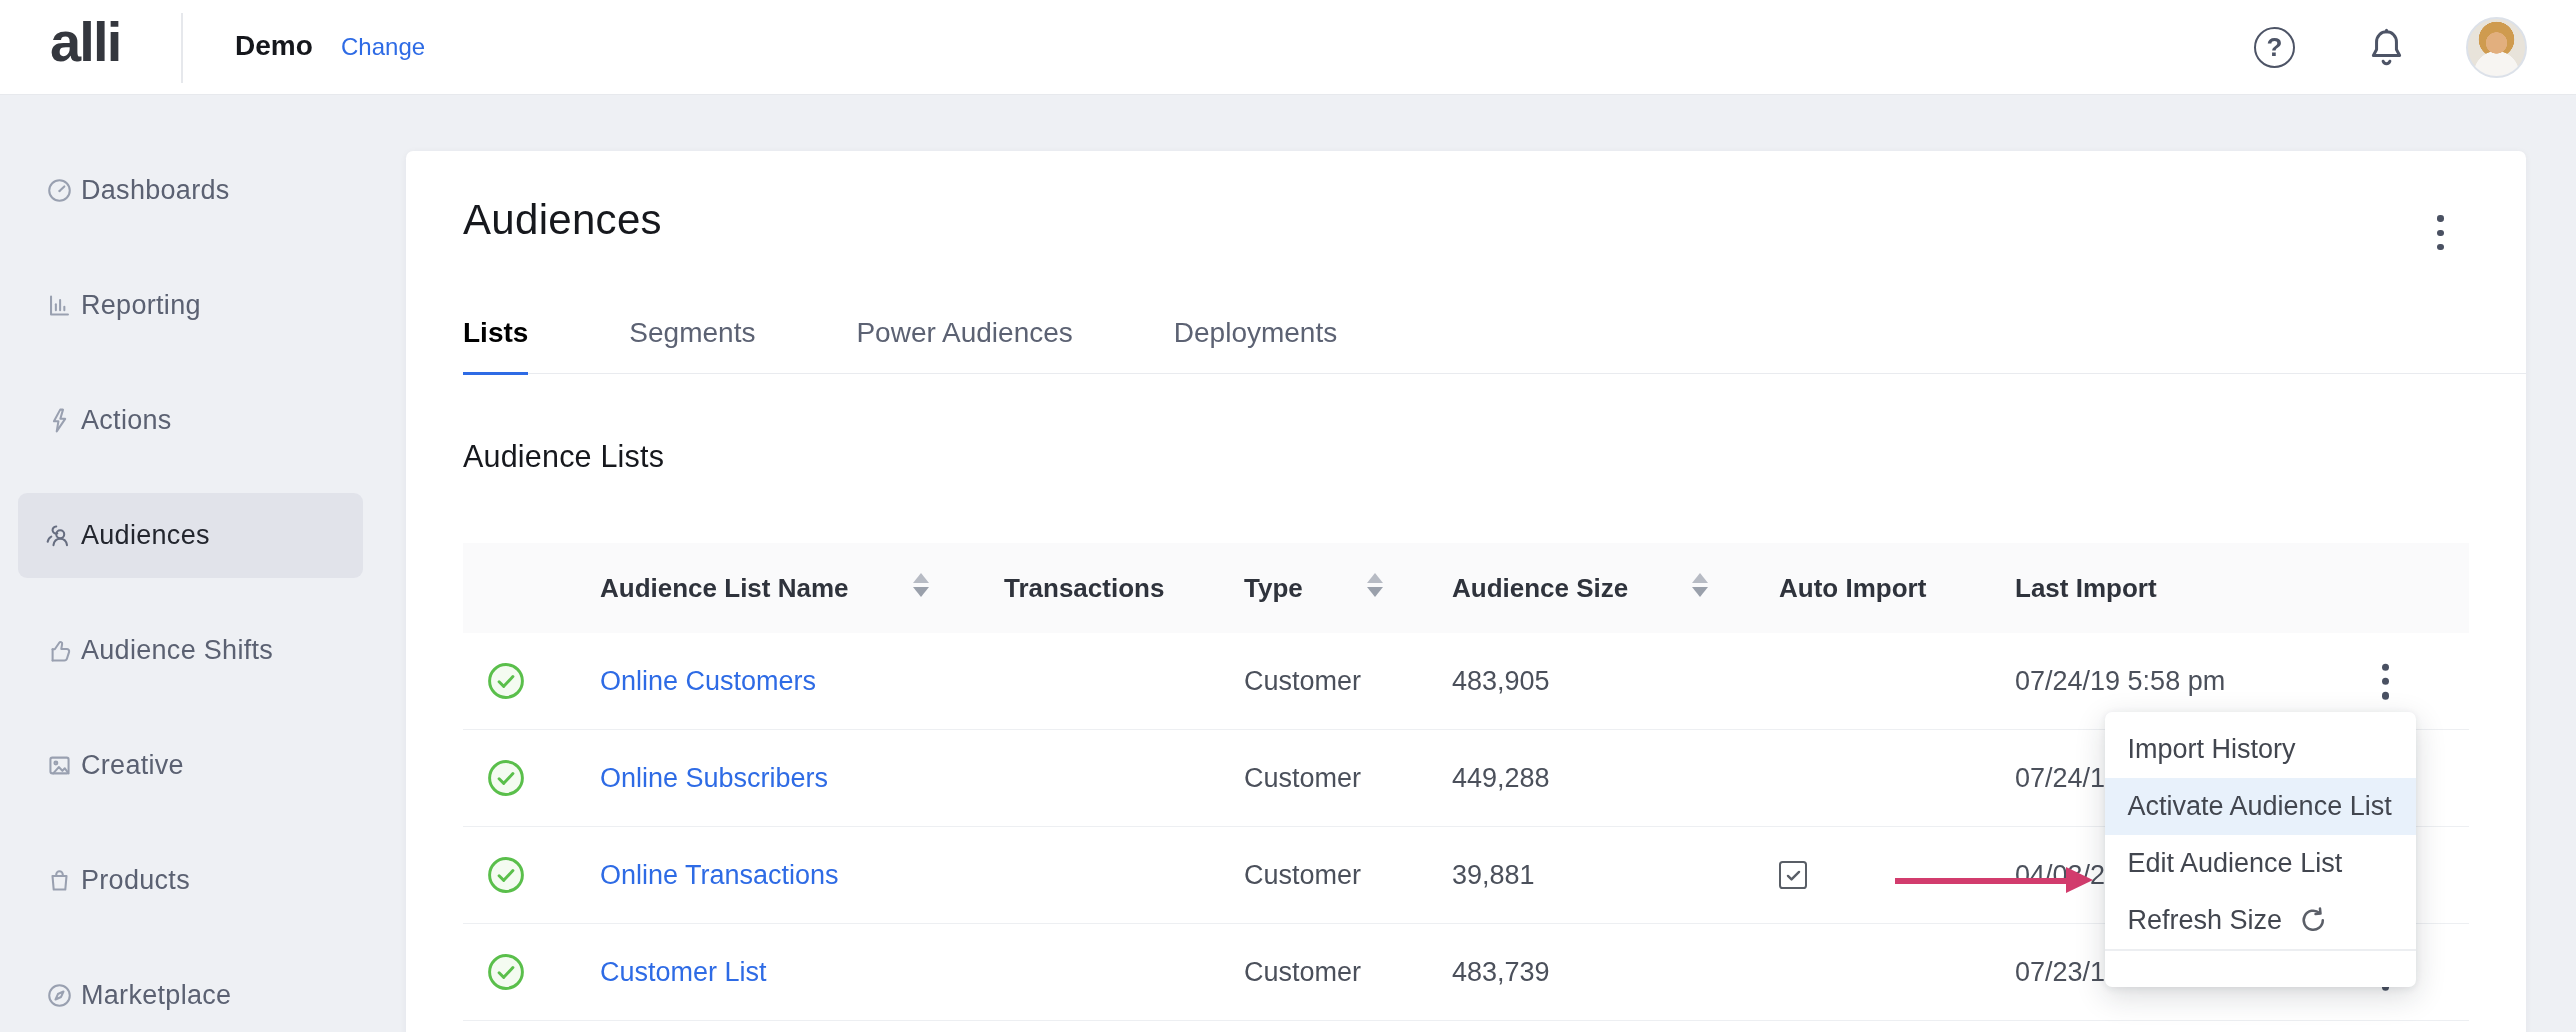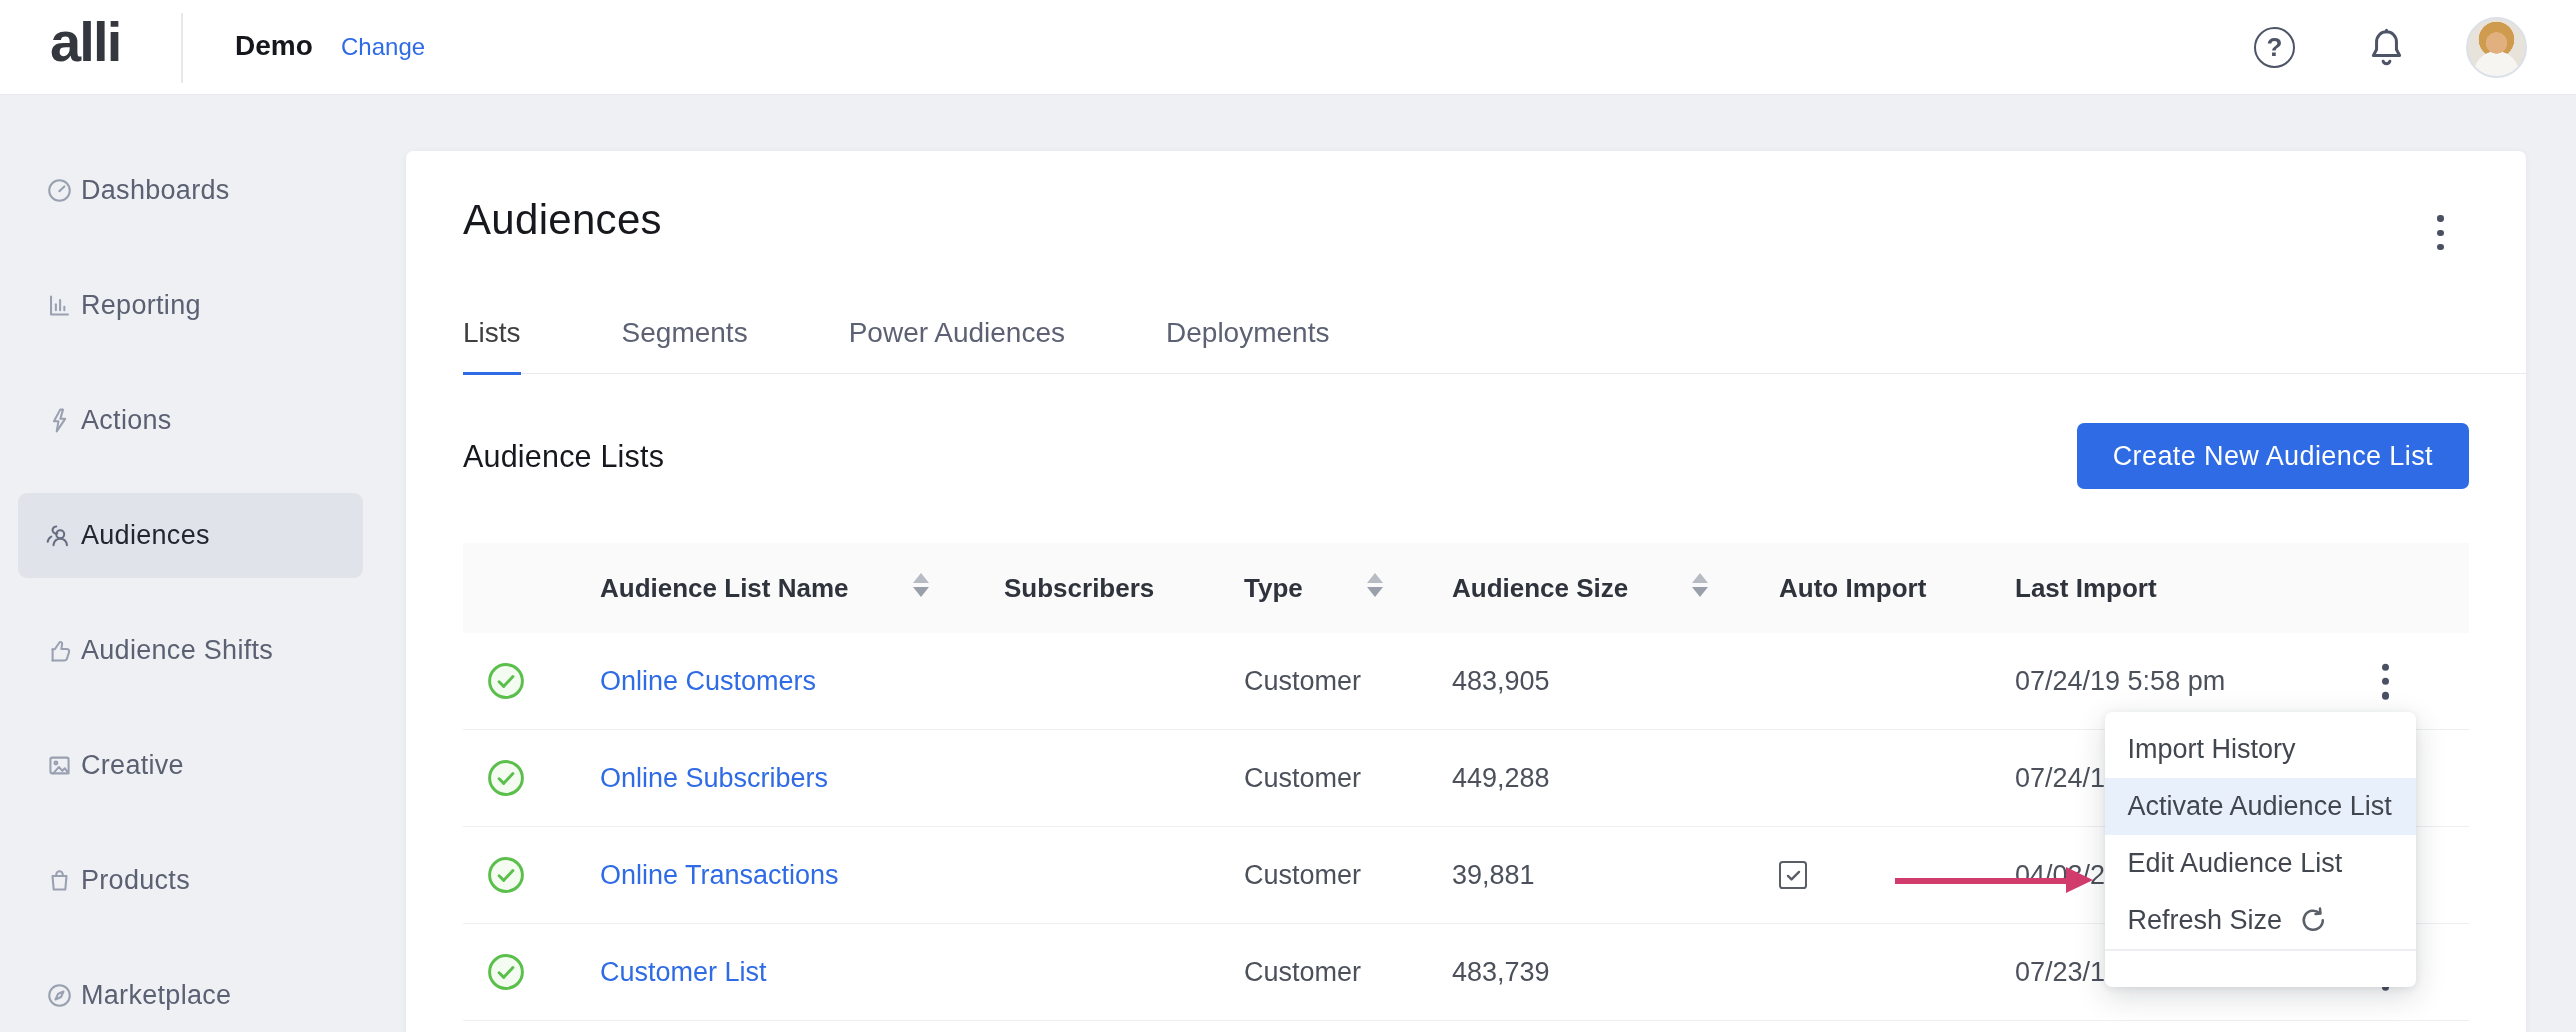--- a/index.html
+++ b/index.html
@@ -44,21 +44,21 @@
   
   .card{position:absolute;left:406px;top:151px;width:2120px;height:907px;background:#fff;border-radius:7.2px;
     box-shadow:0 1.8px 7.2px rgba(20,30,50,.05);z-index:10;}
   .card-kebab{position:absolute;top:59px;right:77px;padding:5.4px;cursor:pointer;}
   .kebab{display:flex;flex-direction:column;gap:8px;align-items:center;}
   .kebab .dot{width:6.3px;height:6.3px;border-radius:50%;background:#4a5162;}
   .page-title{margin:45px 0 0 57px;font-size:42px;font-weight:500;color:#16181d;letter-spacing:0.3px;}
 
   .tabs{margin:72px 0 0 57px;display:flex;gap:101px;border-bottom:1.8px solid #e9ebef;}
   .tab{position:relative;padding-bottom:23.4px;font-size:28px;line-height:34px;color:#5c6273;cursor:pointer;white-space:nowrap;}
-  .tab.active{color:#404040;font-weight:400;}
+  .tab.active{color:#000000;font-weight:700;}
   .tab.active::after{content:"";position:absolute;left:0;right:0;bottom:-1.8px;height:3.6px;background:var(--accent);}
 
   .section-row{margin:49px 57px 0;display:flex;justify-content:space-between;align-items:center;height:66px;}
   .section-heading{font-size:30.5px;font-weight:500;color:#16181d;letter-spacing:0.2px;}
   .create-btn{height:66px;padding:0 36px;background:var(--accent);color:#fff;border:none;border-radius:7.2px;
     font-family:"Liberation Sans",sans-serif;font-size:27px;font-weight:500;letter-spacing:0.4px;cursor:pointer;white-space:nowrap;}
 
   
   .table{margin:54px 57px 0;}
   .thead{display:flex;align-items:center;height:90px;background:#fafafb;color:#2f333c;font-size:26px;font-weight:700;}
@@ -203,35 +203,34 @@
 
   <div class="tabs">
     <div class="tab active">Lists</div>
     <div class="tab">Segments</div>
     <div class="tab">Power Audiences</div>
     <div class="tab">Deployments</div>
   </div>
 
   <div class="section-row">
     <div class="section-heading">Audience Lists</div>
-    <button class="create-btn">Create New Audience List</button>
   </div>
 
   <div class="table">
     <div class="thead">
       <div class="c0 th"></div>
       <div class="c1 th">
         <span>Audience List Name</span>
         <span class="sort">
             <span class="up"></span>
             <span class="down"></span>
           </span>
       </div>
       <div class="c2 th">
-        <span>Subscribers</span>
+        <span>Transactions</span>
       </div>
       <div class="c3 th">
         <span>Type</span>
         <span class="sort">
             <span class="up"></span>
             <span class="down"></span>
           </span>
       </div>
       <div class="c4 th">
         <span>Audience Size</span>

